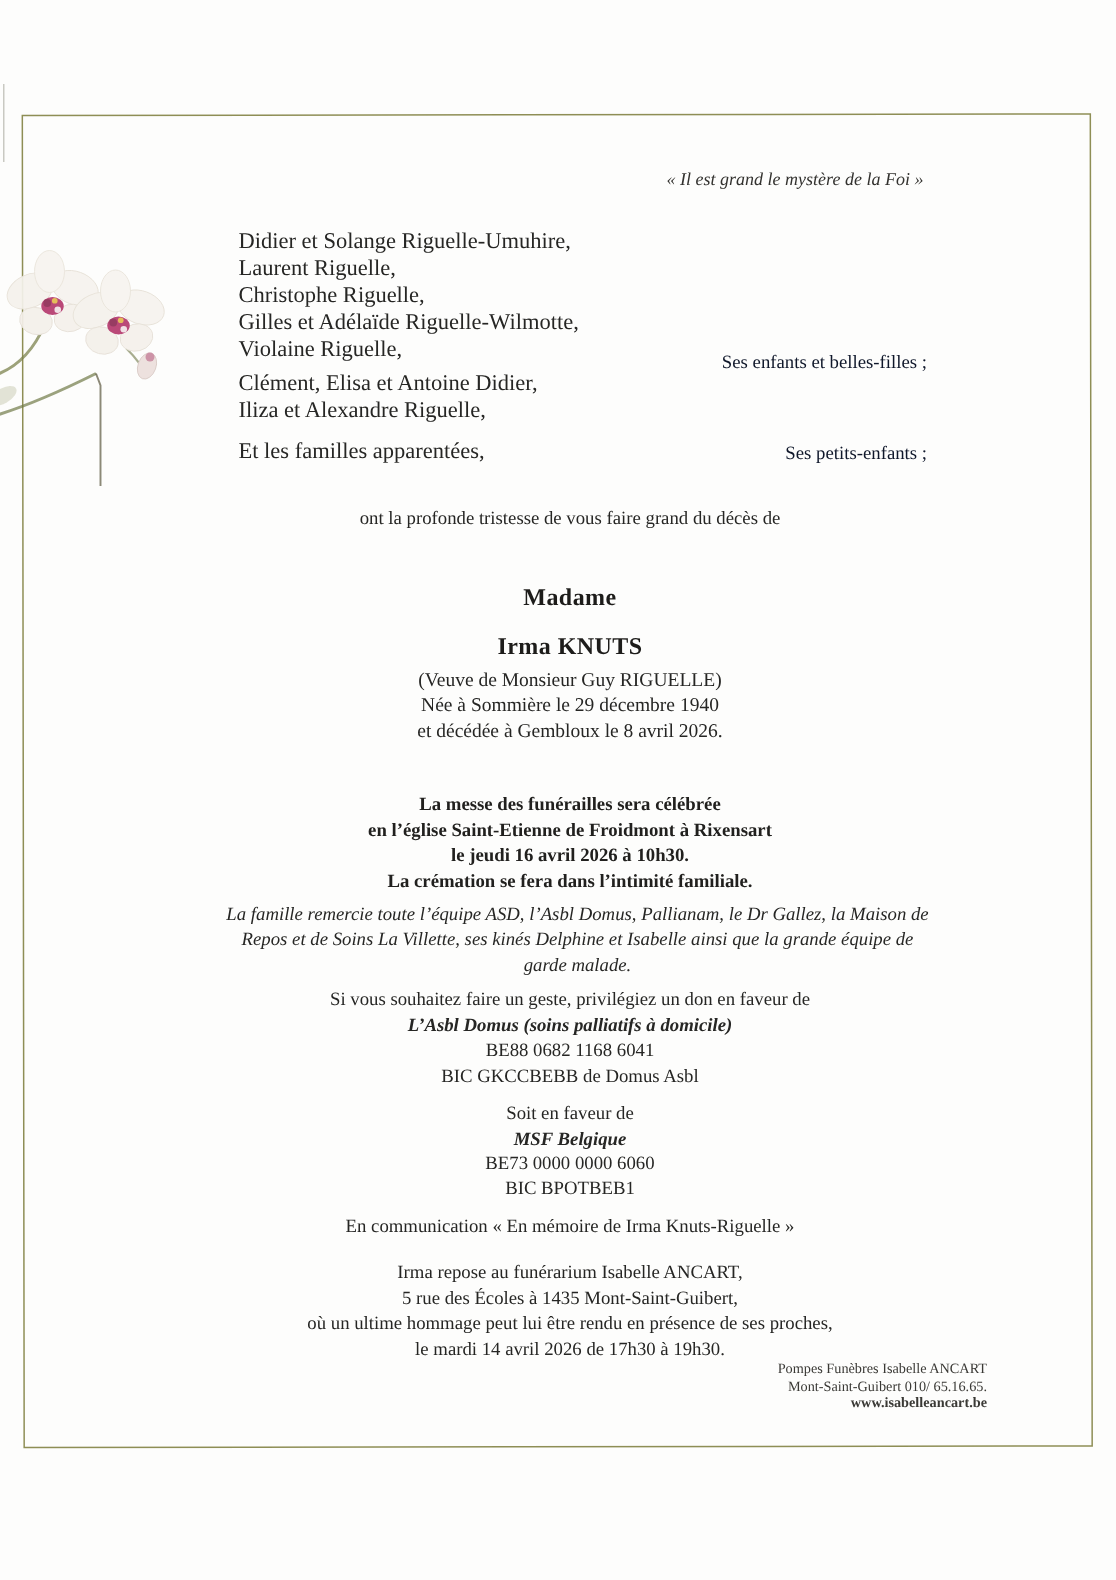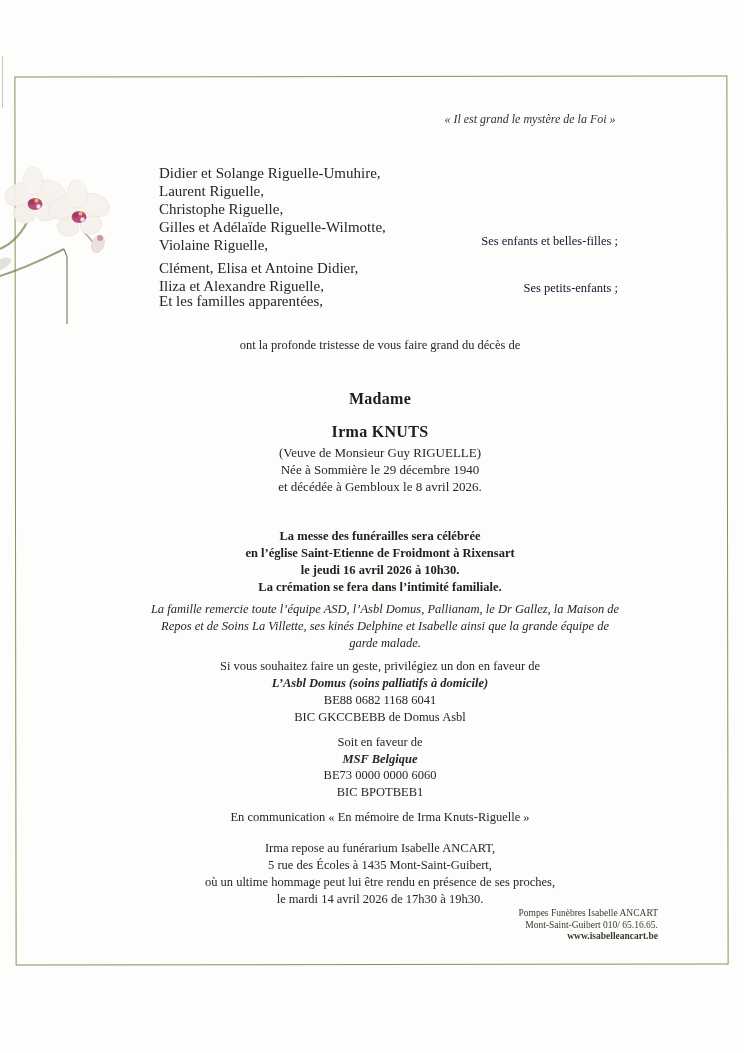--- a/index.html
+++ b/index.html
@@ -13,27 +13,27 @@
     position:absolute;left:15px;top:76px;width:711px;height:887px;
     border:1px solid #8e8e55;
     transform:rotate(-0.08deg);
   }
   .scan-edge{
     position:absolute;left:2px;top:56px;width:1px;height:52px;background:#c9c9c2;
   }
   .abs{position:absolute;}
   .center-col{left:30px;width:700px;text-align:center;}
   .quote{top:112px;left:430px;width:200px;text-align:center;font-style:italic;font-size:12px;color:#33322f;}
-  .names{left:159px;font-size:15px;line-height:18px;margin-top:12px;}
+  .names{left:159px;font-size:15px;line-height:18px;}
   .names-1{top:152px;}
   .names-2{top:247px;}
   .families{top:293px;left:159px;font-size:15px;}
   .side-label{font-size:12.5px;right:126px;text-align:right;color:#0f172a;}
   .label-1{top:234px;}
-  .label-2{top:281px;}
+  .label-2{top:295px;}
   .announce{top:338px;font-size:12.5px;}
   .title-block{top:382px;font-weight:bold;font-size:16px;line-height:33px;letter-spacing:.3px;color:#1d1c1a;}
   .subtitle{top:444px;font-size:13px;line-height:17px;}
   .ceremony{top:528px;font-size:12.5px;font-weight:bold;line-height:17px;color:#21201e;}
   .thanks{top:601px;left:150px;width:470px;text-align:center;font-style:italic;font-size:12.5px;line-height:17px;}
   .donation1{top:658px;font-size:12.5px;line-height:17px;}
   .donation2{top:734px;font-size:12.5px;line-height:16.5px;}
   .org{font-weight:bold;font-style:italic;}
   .comm{top:810px;font-size:12.5px;}
   .visitation{top:840px;font-size:12.5px;line-height:17px;}

